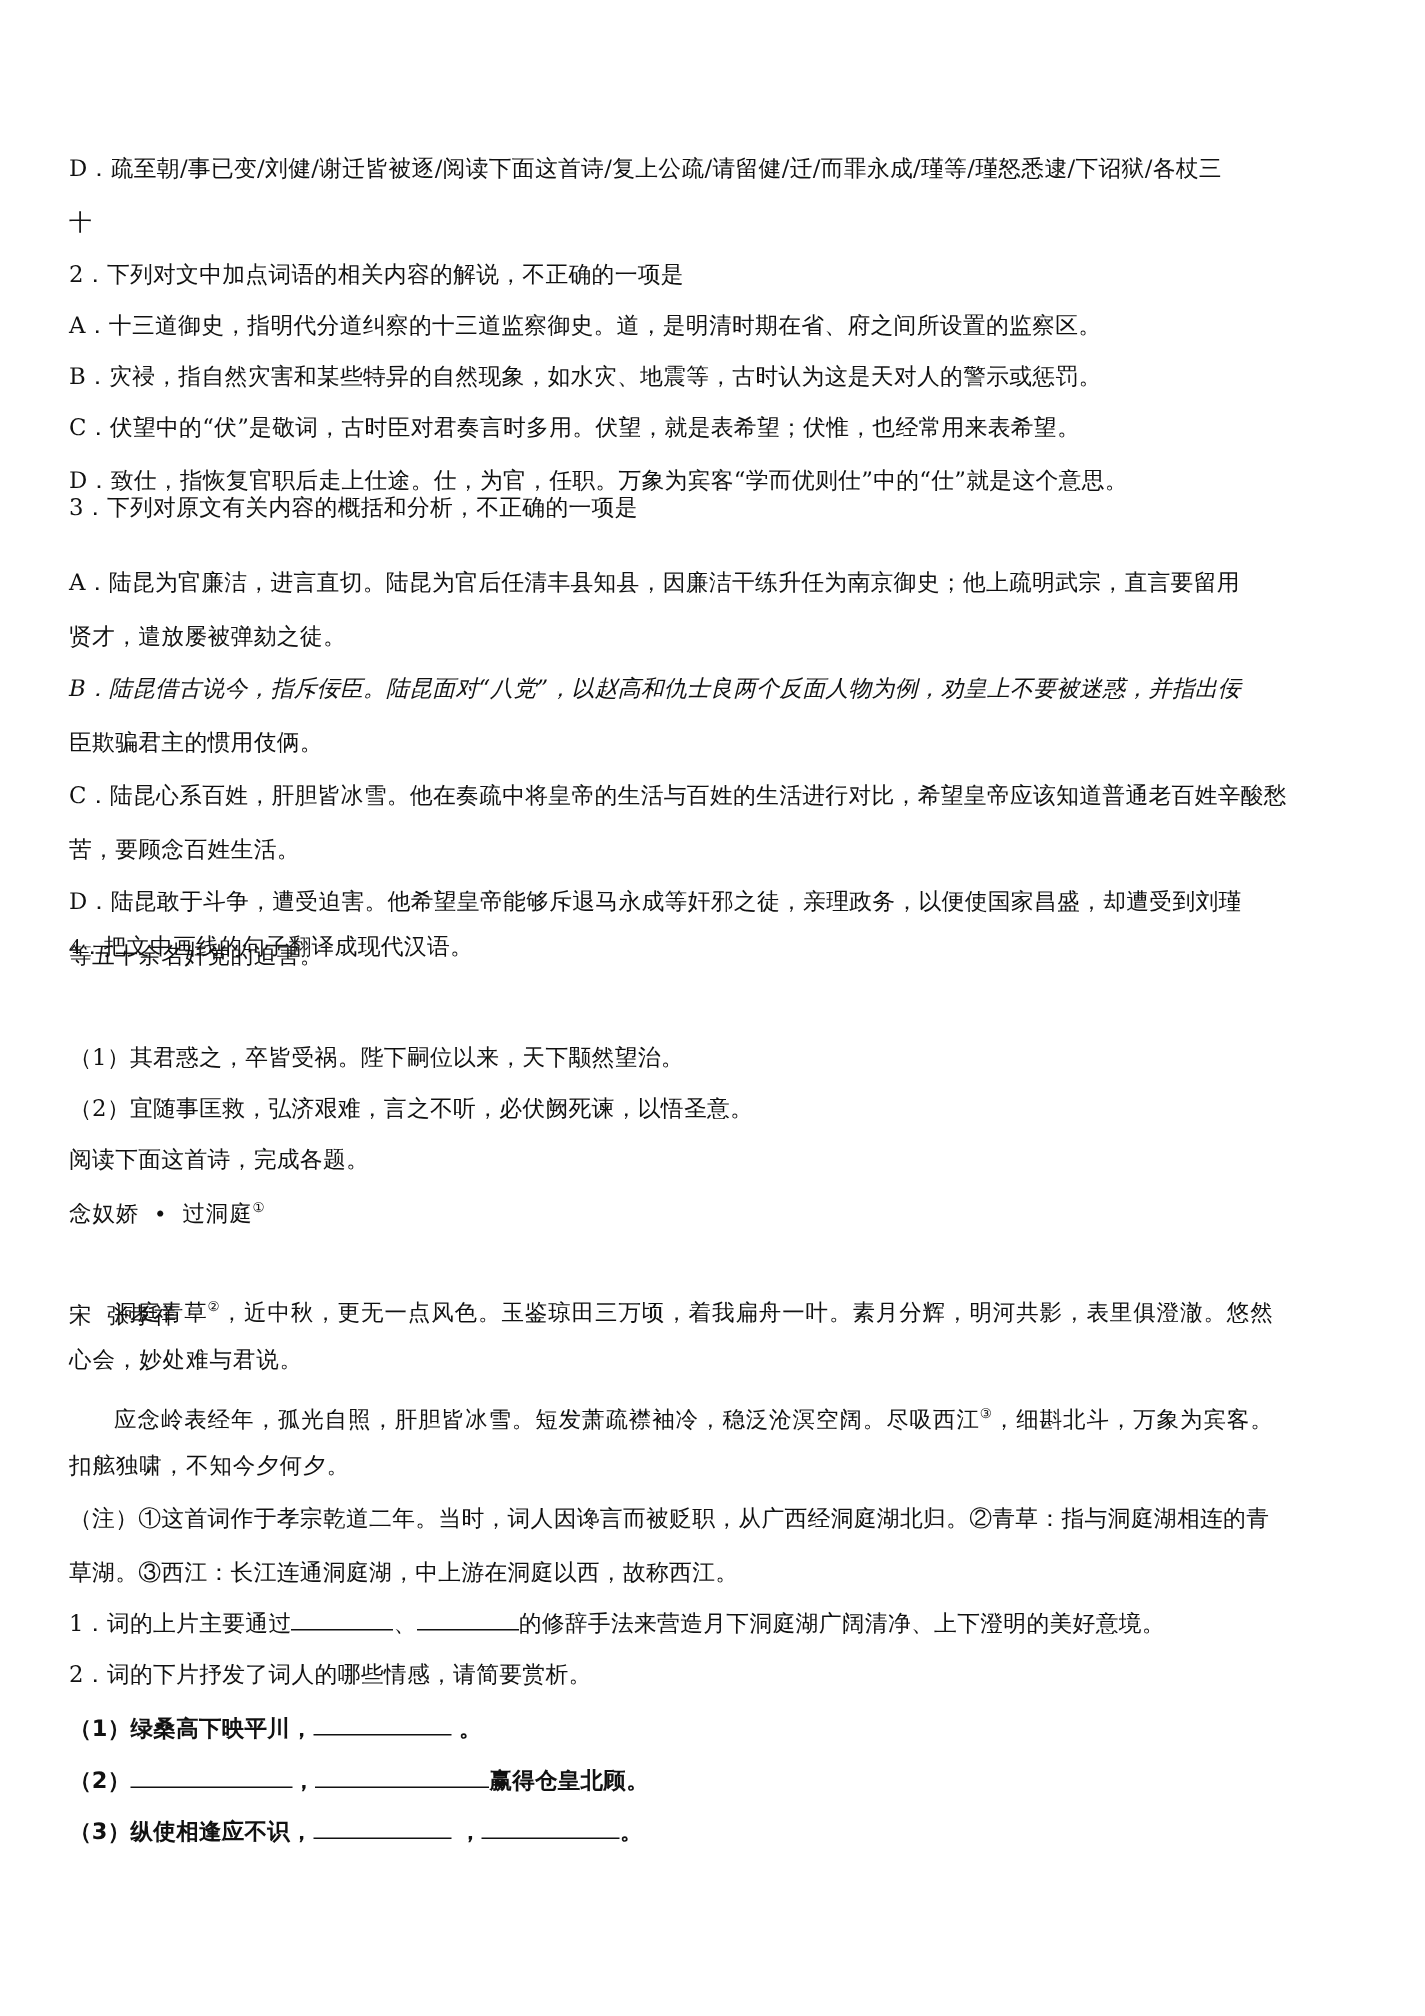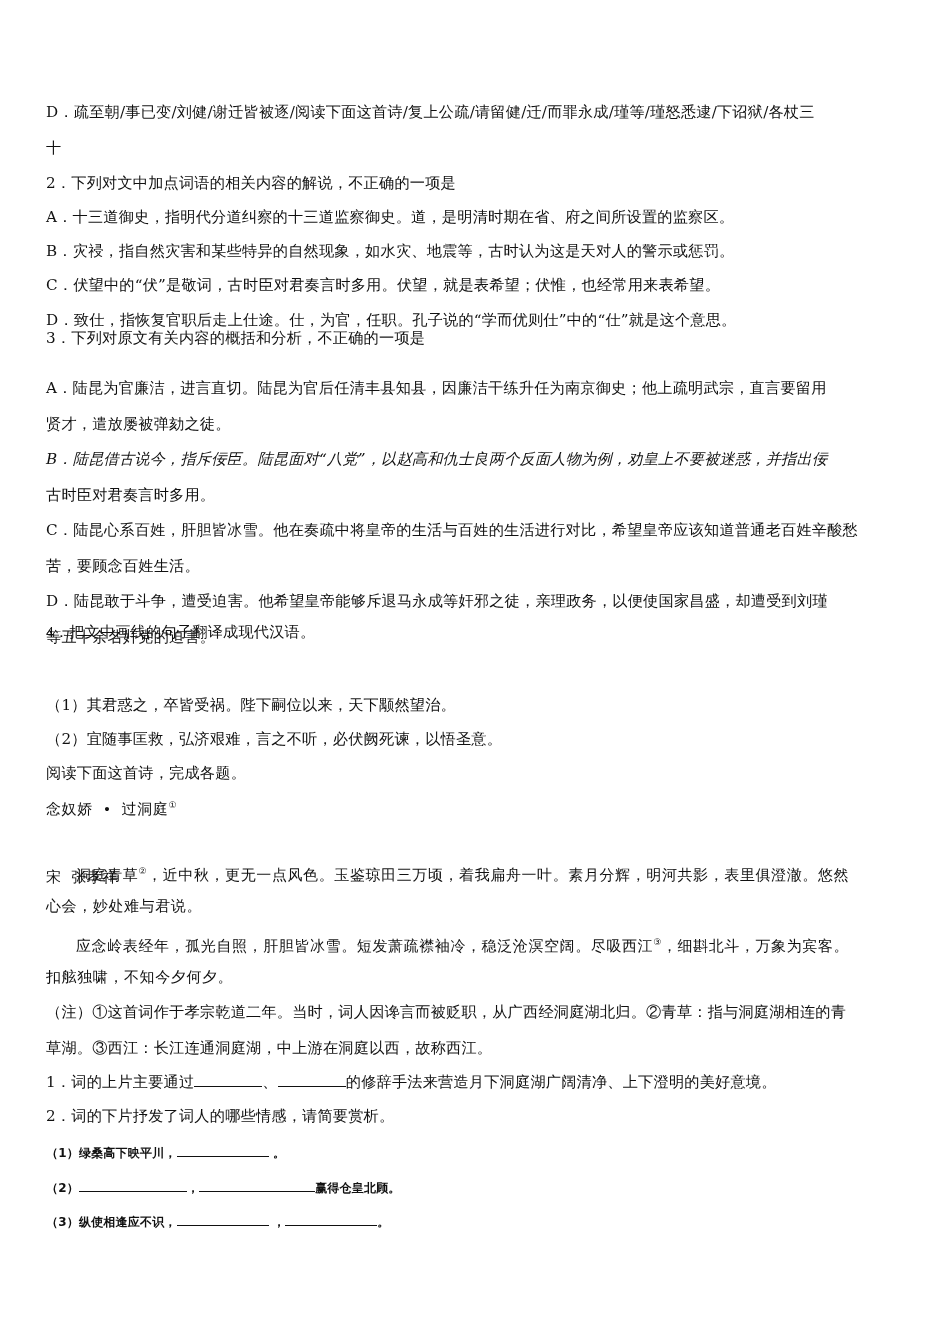--- a/index.html
+++ b/index.html
@@ -2,43 +2,43 @@
 <html><head>
 <meta charset="utf-8">
 <style>
   html, body { margin: 0; padding: 0; background: #ffffff; }
   body { width: 950px; height: 1344px; position: relative; overflow: hidden;
          font-family: "DejaVu Serif", "Liberation Serif", serif; color: #111; }
   .page { position: absolute; left: 46px; top: 0; width: 862px; }
   .line { position: absolute; left: 0; white-space: nowrap; font-size: 15.2px; line-height: 20px; letter-spacing: 0.2px; }
   .indent { padding-left: 30px; }
   .poem { font-family: Liberation Mono, monospace; font-size: 15px; letter-spacing: 0.6px; }
-  .bold { font-weight: bold; font-family: "DejaVu Sans", "Liberation Sans", sans-serif; font-size: 12px; }
+  .bold { font-weight: bold; font-family: "DejaVu Sans", "Liberation Sans", sans-serif; font-size: 15px; }
   .blank { display: inline-block; border-bottom: 1.2px solid #111; height: 14px; vertical-align: baseline; }
   sup { font-size: 9px; vertical-align: 6px; }
 </style>
 </head>
 <body>
 
 <div class="page">
 
   <div class="line" style="top:102px;">D．疏至朝/事已变/刘健/谢迁皆被逐/阅读下面这首诗/复上公疏/请留健/迁/而罪永成/瑾等/瑾怒悉逮/下诏狱/各杖三</div>
   <div class="line" style="top:138px;">十</div>
 
   <div class="line" style="top:173px;">2．下列对文中加点词语的相关内容的解说，不正确的一项是</div>
   <div class="line" style="top:207px;">A．十三道御史，指明代分道纠察的十三道监察御史。道，是明清时期在省、府之间所设置的监察区。</div>
   <div class="line" style="top:241px;">B．灾祲，指自然灾害和某些特异的自然现象，如水灾、地震等，古时认为这是天对人的警示或惩罚。</div>
   <div class="line" style="top:275px;">C．伏望中的“伏”是敬词，古时臣对君奏言时多用。伏望，就是表希望；伏惟，也经常用来表希望。</div>
-  <div class="line" style="top:310px;">D．致仕，指恢复官职后走上仕途。仕，为官，任职。孔子说的“学而优则仕”中的“仕”就是这个意思。</div>
+  <div class="line" style="top:310px;">D．致仕，指恢复官职后走上仕途。仕，为官，任职。万象为宾客“学而优则仕”中的“仕”就是这个意思。</div>
 
   <div class="line" style="top:328px;">3．下列对原文有关内容的概括和分析，不正确的一项是</div>
   <div class="line" style="top:378px;">A．陆昆为官廉洁，进言直切。陆昆为官后任清丰县知县，因廉洁干练升任为南京御史；他上疏明武宗，直言要留用</div>
   <div class="line" style="top:414px;">贤才，遣放屡被弹劾之徒。</div>
   <div class="line" style="top:449px;font-style:italic;">B．陆昆借古说今，指斥佞臣。陆昆面对“八党”，以赵高和仇士良两个反面人物为例，劝皇上不要被迷惑，并指出佞</div>
-  <div class="line" style="top:485px;">古时臣对君奏言时多用。</div>
+  <div class="line" style="top:485px;">臣欺骗君主的惯用伎俩。</div>
   <div class="line" style="top:520px;">C．陆昆心系百姓，肝胆皆冰雪。他在奏疏中将皇帝的生活与百姓的生活进行对比，希望皇帝应该知道普通老百姓辛酸愁</div>
   <div class="line" style="top:556px;">苦，要顾念百姓生活。</div>
   <div class="line" style="top:591px;">D．陆昆敢于斗争，遭受迫害。他希望皇帝能够斥退马永成等奸邪之徒，亲理政务，以便使国家昌盛，却遭受到刘瑾</div>
   <div class="line" style="top:627px;">等五十余名奸党的迫害。</div>
 
   <div class="line" style="top:622px;font-family:Liberation Serif, serif;">4．把文中画线的句子翻译成现代汉语。</div>
   <div class="line" style="top:695px;">（1）其君惑之，卒皆受祸。陛下嗣位以来，天下颙然望治。</div>
   <div class="line" style="top:729px;">（2）宜随事匡救，弘济艰难，言之不听，必伏阙死谏，以悟圣意。</div>
 
   <div class="line" style="top:763px;">阅读下面这首诗，完成各题。</div>

